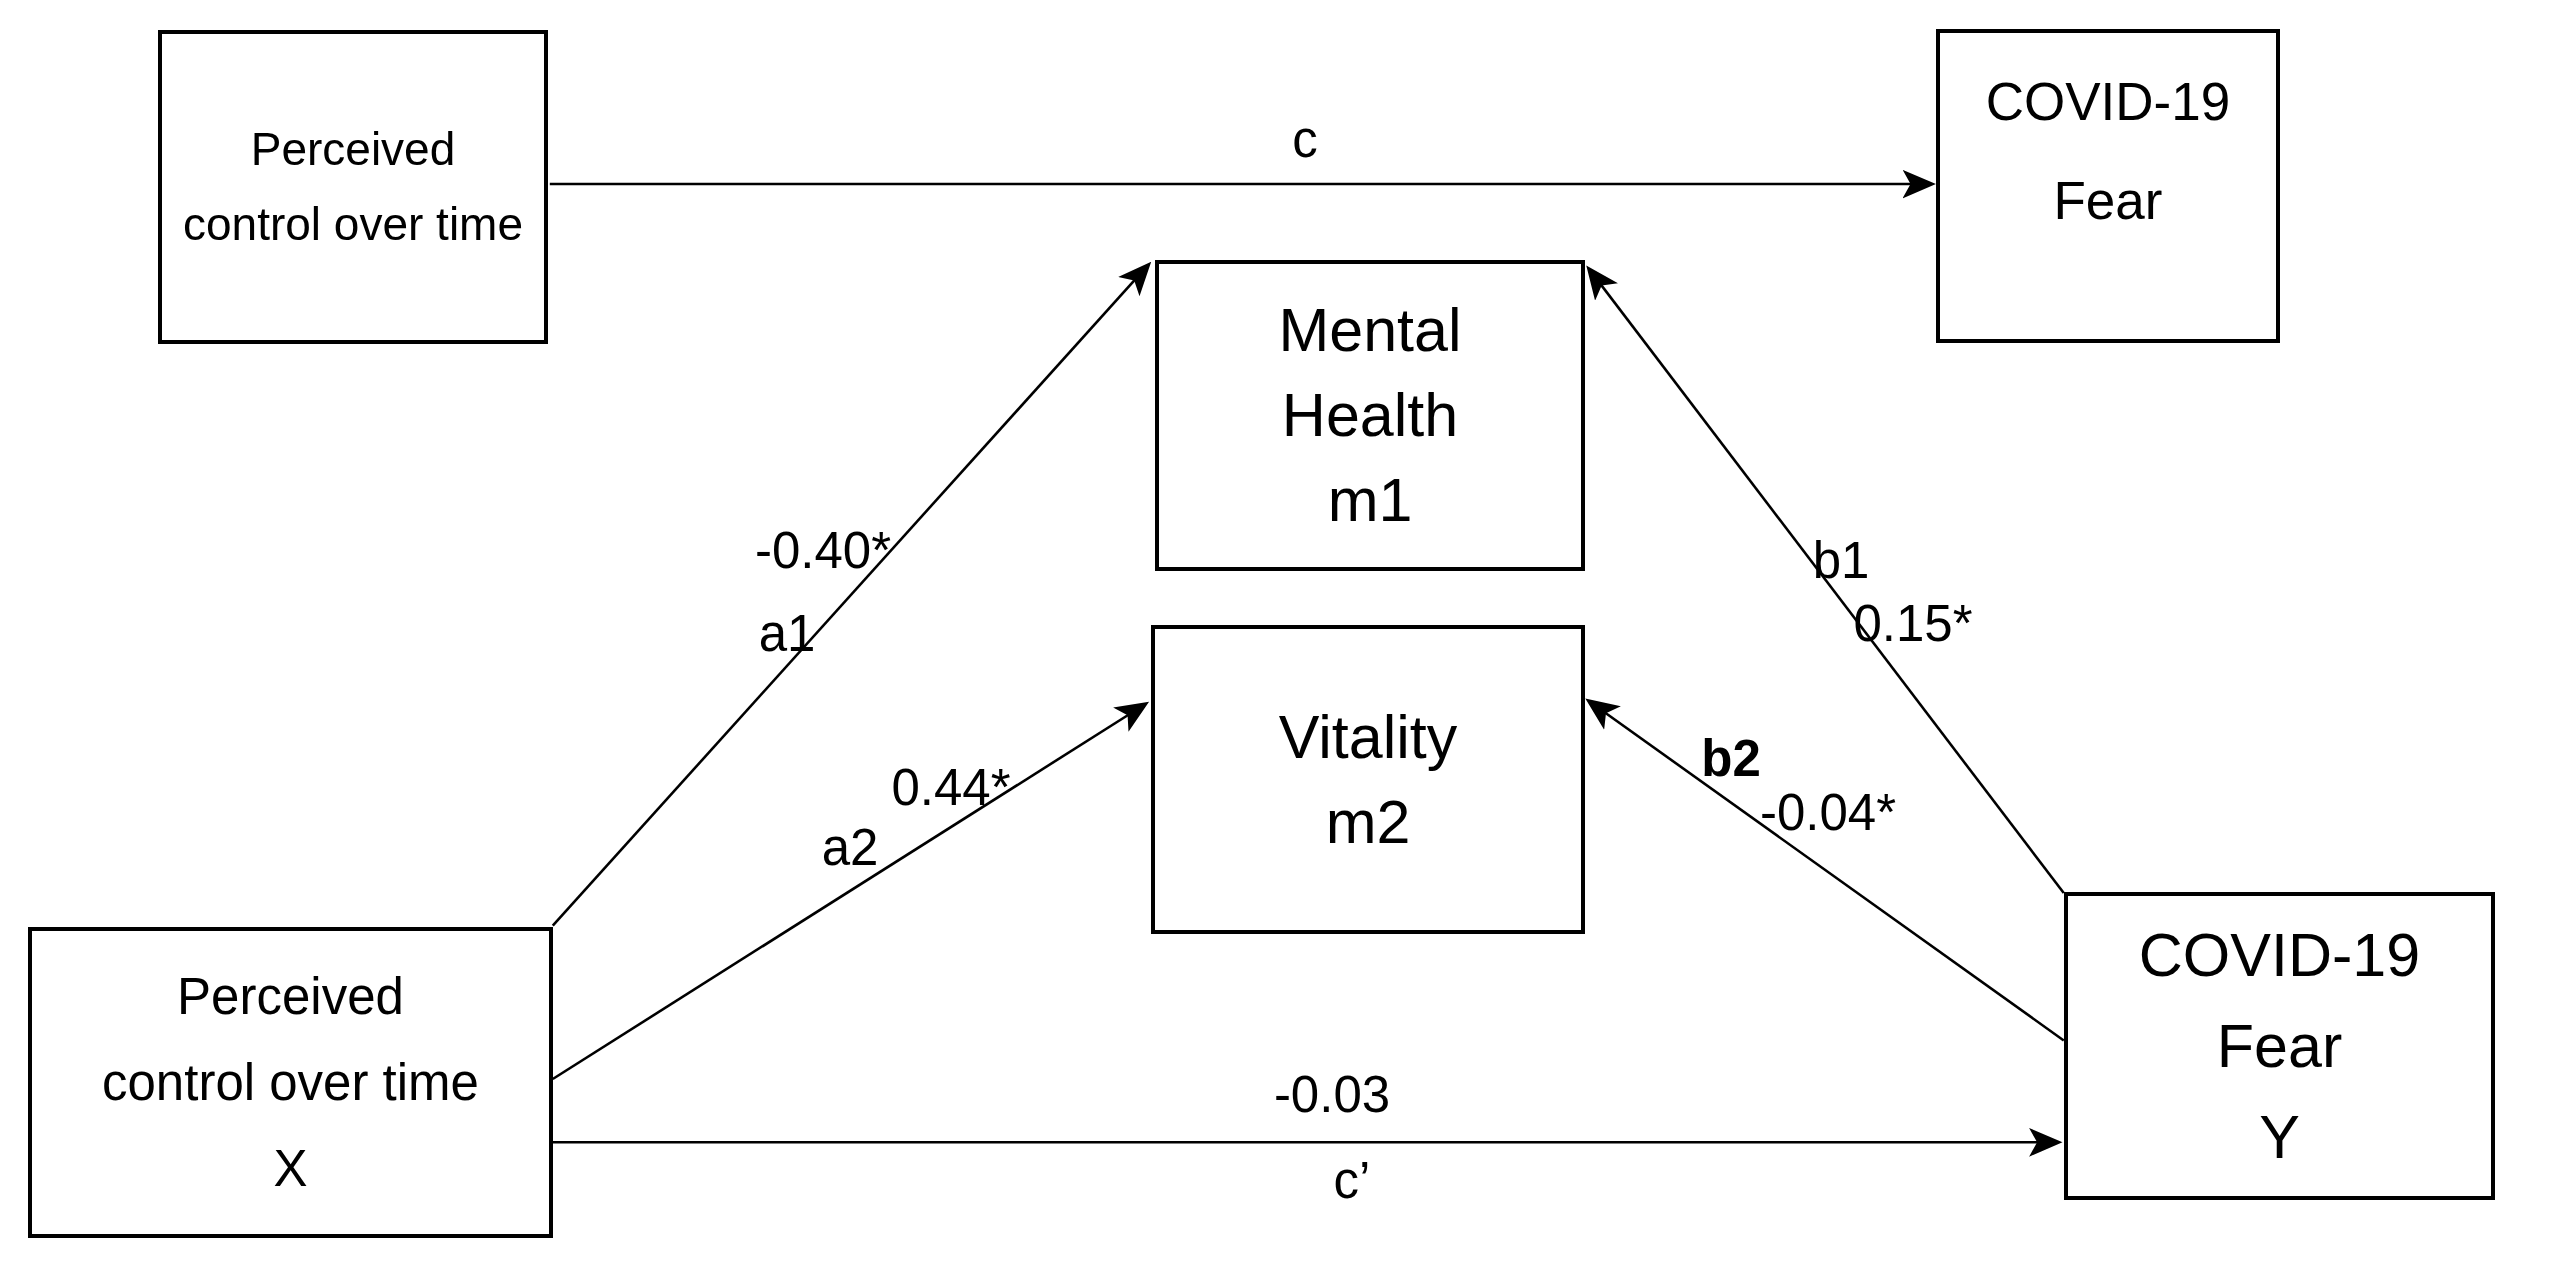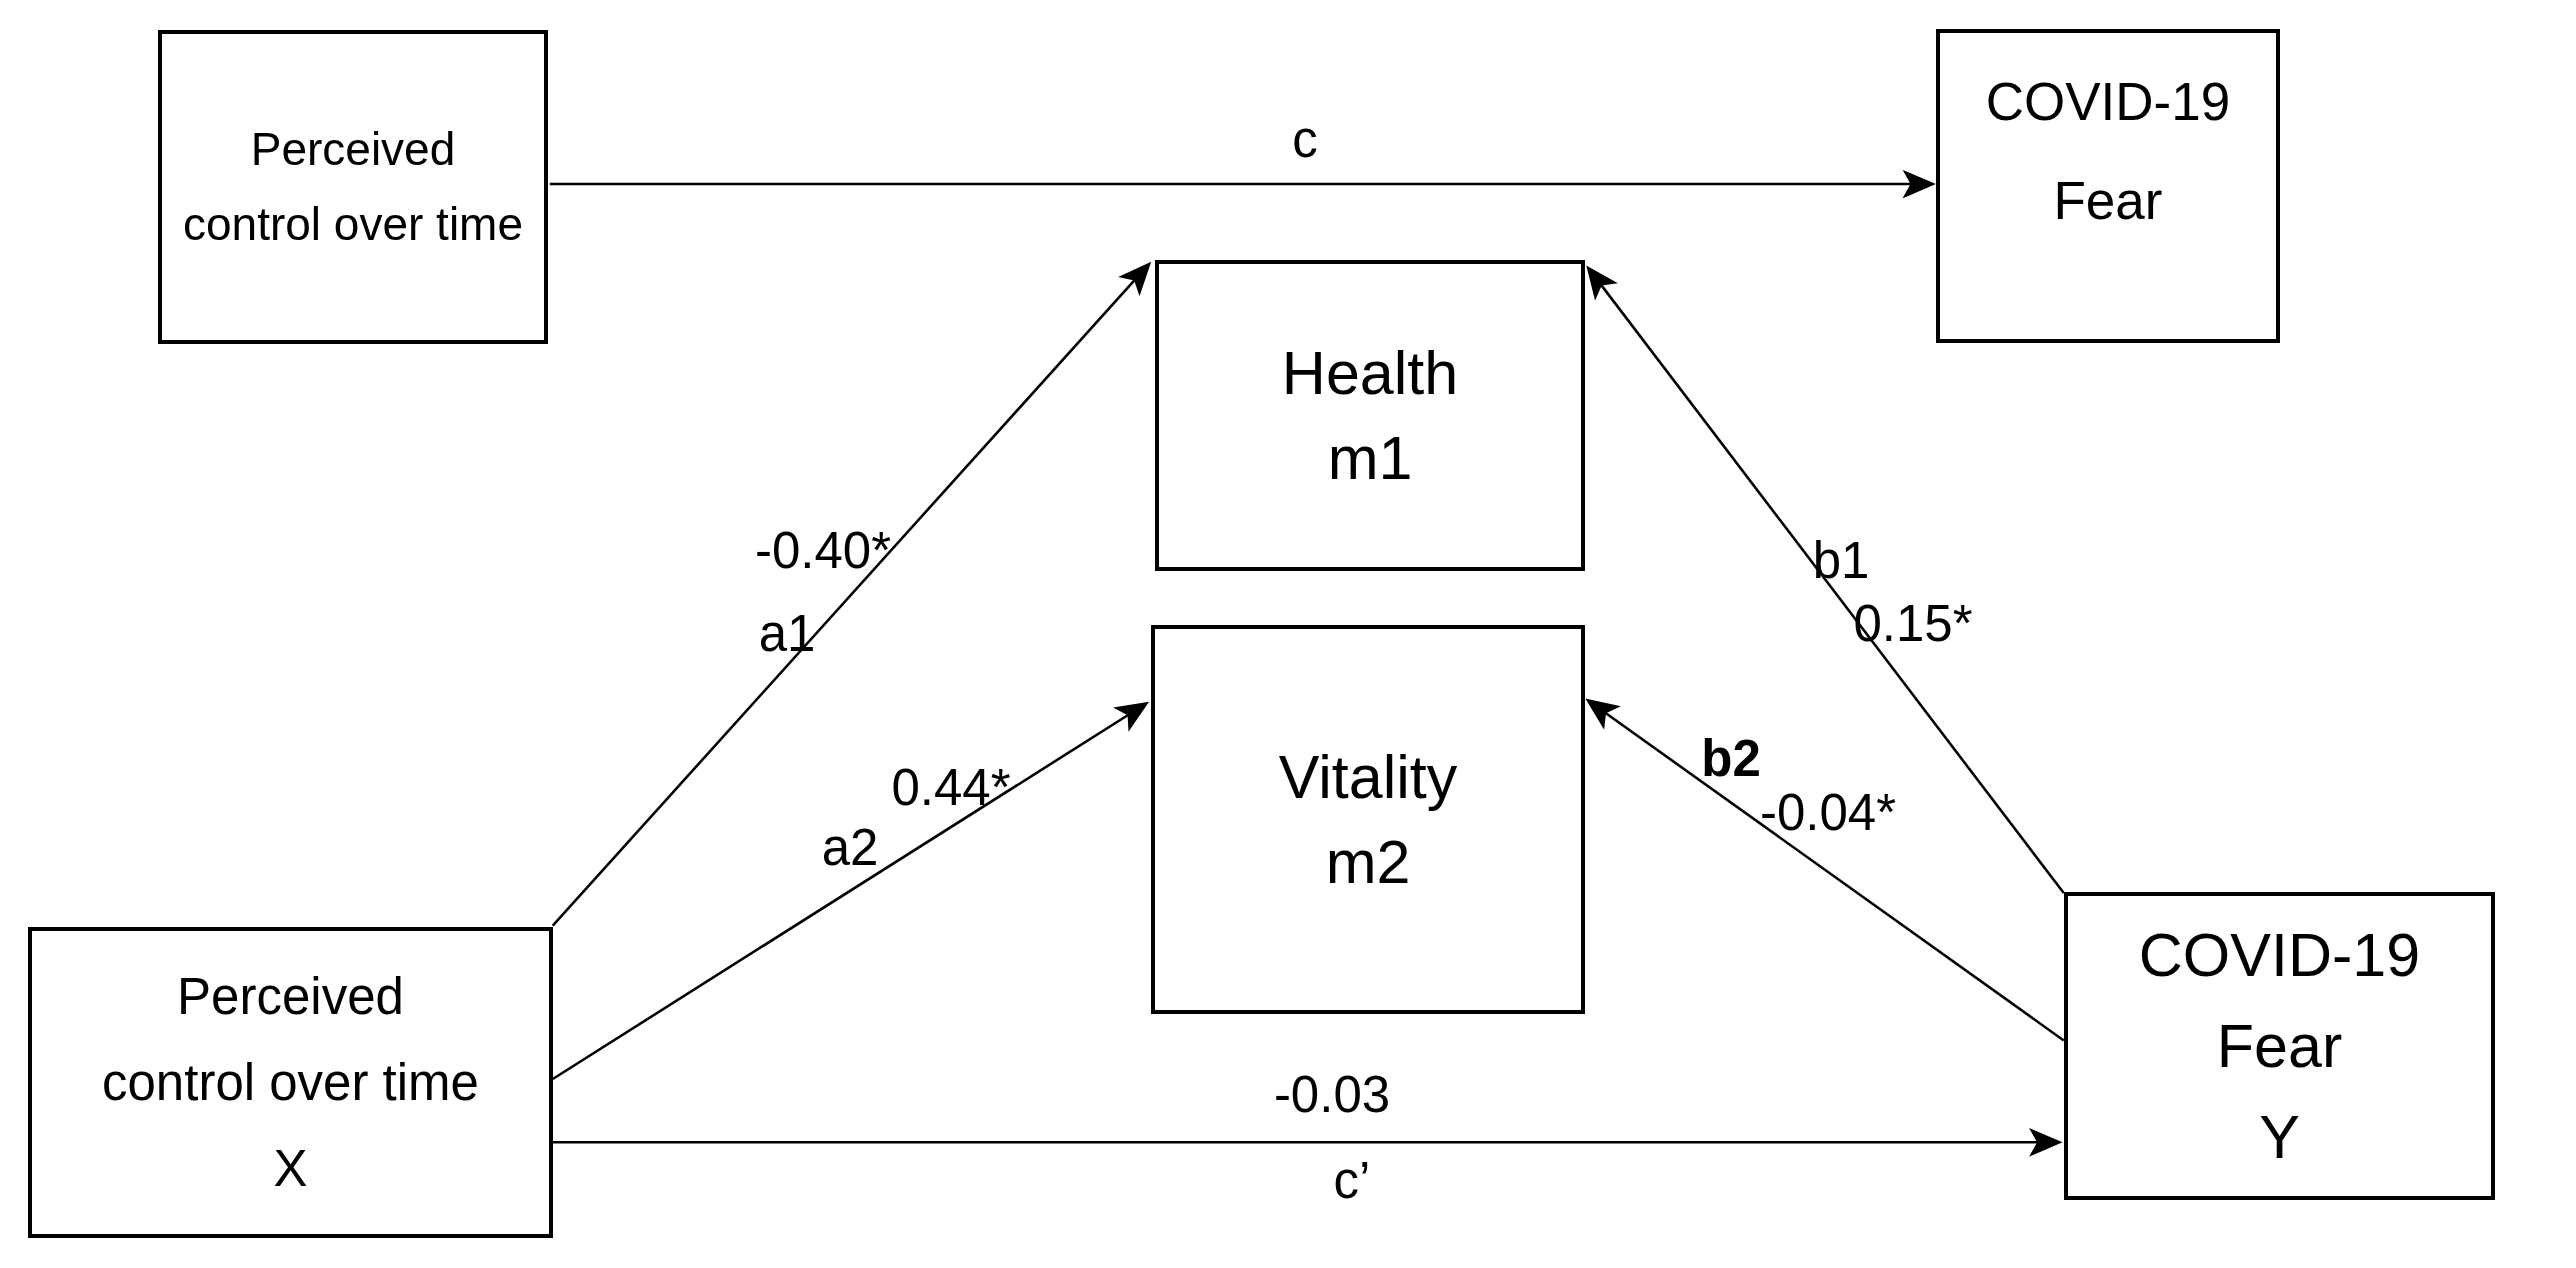--- a/index.html
+++ b/index.html
@@ -75,25 +75,26 @@
     <div class="node-line">Perceived</div>
     <div class="node-line">control over time</div>
   </div>
 
   <div class="node" style="left:1936px; top:29px; width:344px; height:314px; font-size:53px; line-height:99px; padding-bottom:71px;">
     <div class="node-line">COVID-19</div>
     <div class="node-line">Fear</div>
   </div>
 
   <div class="node" style="left:1155px; top:260px; width:430px; height:311px; font-size:61px; line-height:85px;">
+    <div class="node-line">Mental</div>
     <div class="node-line">Health</div>
     <div class="node-line">m1</div>
   </div>
 
-  <div class="node" style="left:1151px; top:625px; width:434px; height:389px; font-size:61px; line-height:85px;">
+  <div class="node" style="left:1151px; top:625px; width:434px; height:309px; font-size:61px; line-height:85px;">
     <div class="node-line">Vitality</div>
     <div class="node-line">m2</div>
   </div>
 
   <div class="node" style="left:28px; top:927px; width:525px; height:311px; font-size:51px; line-height:86px;">
     <div class="node-line">Perceived</div>
     <div class="node-line">control over time</div>
     <div class="node-line">X</div>
   </div>
 

